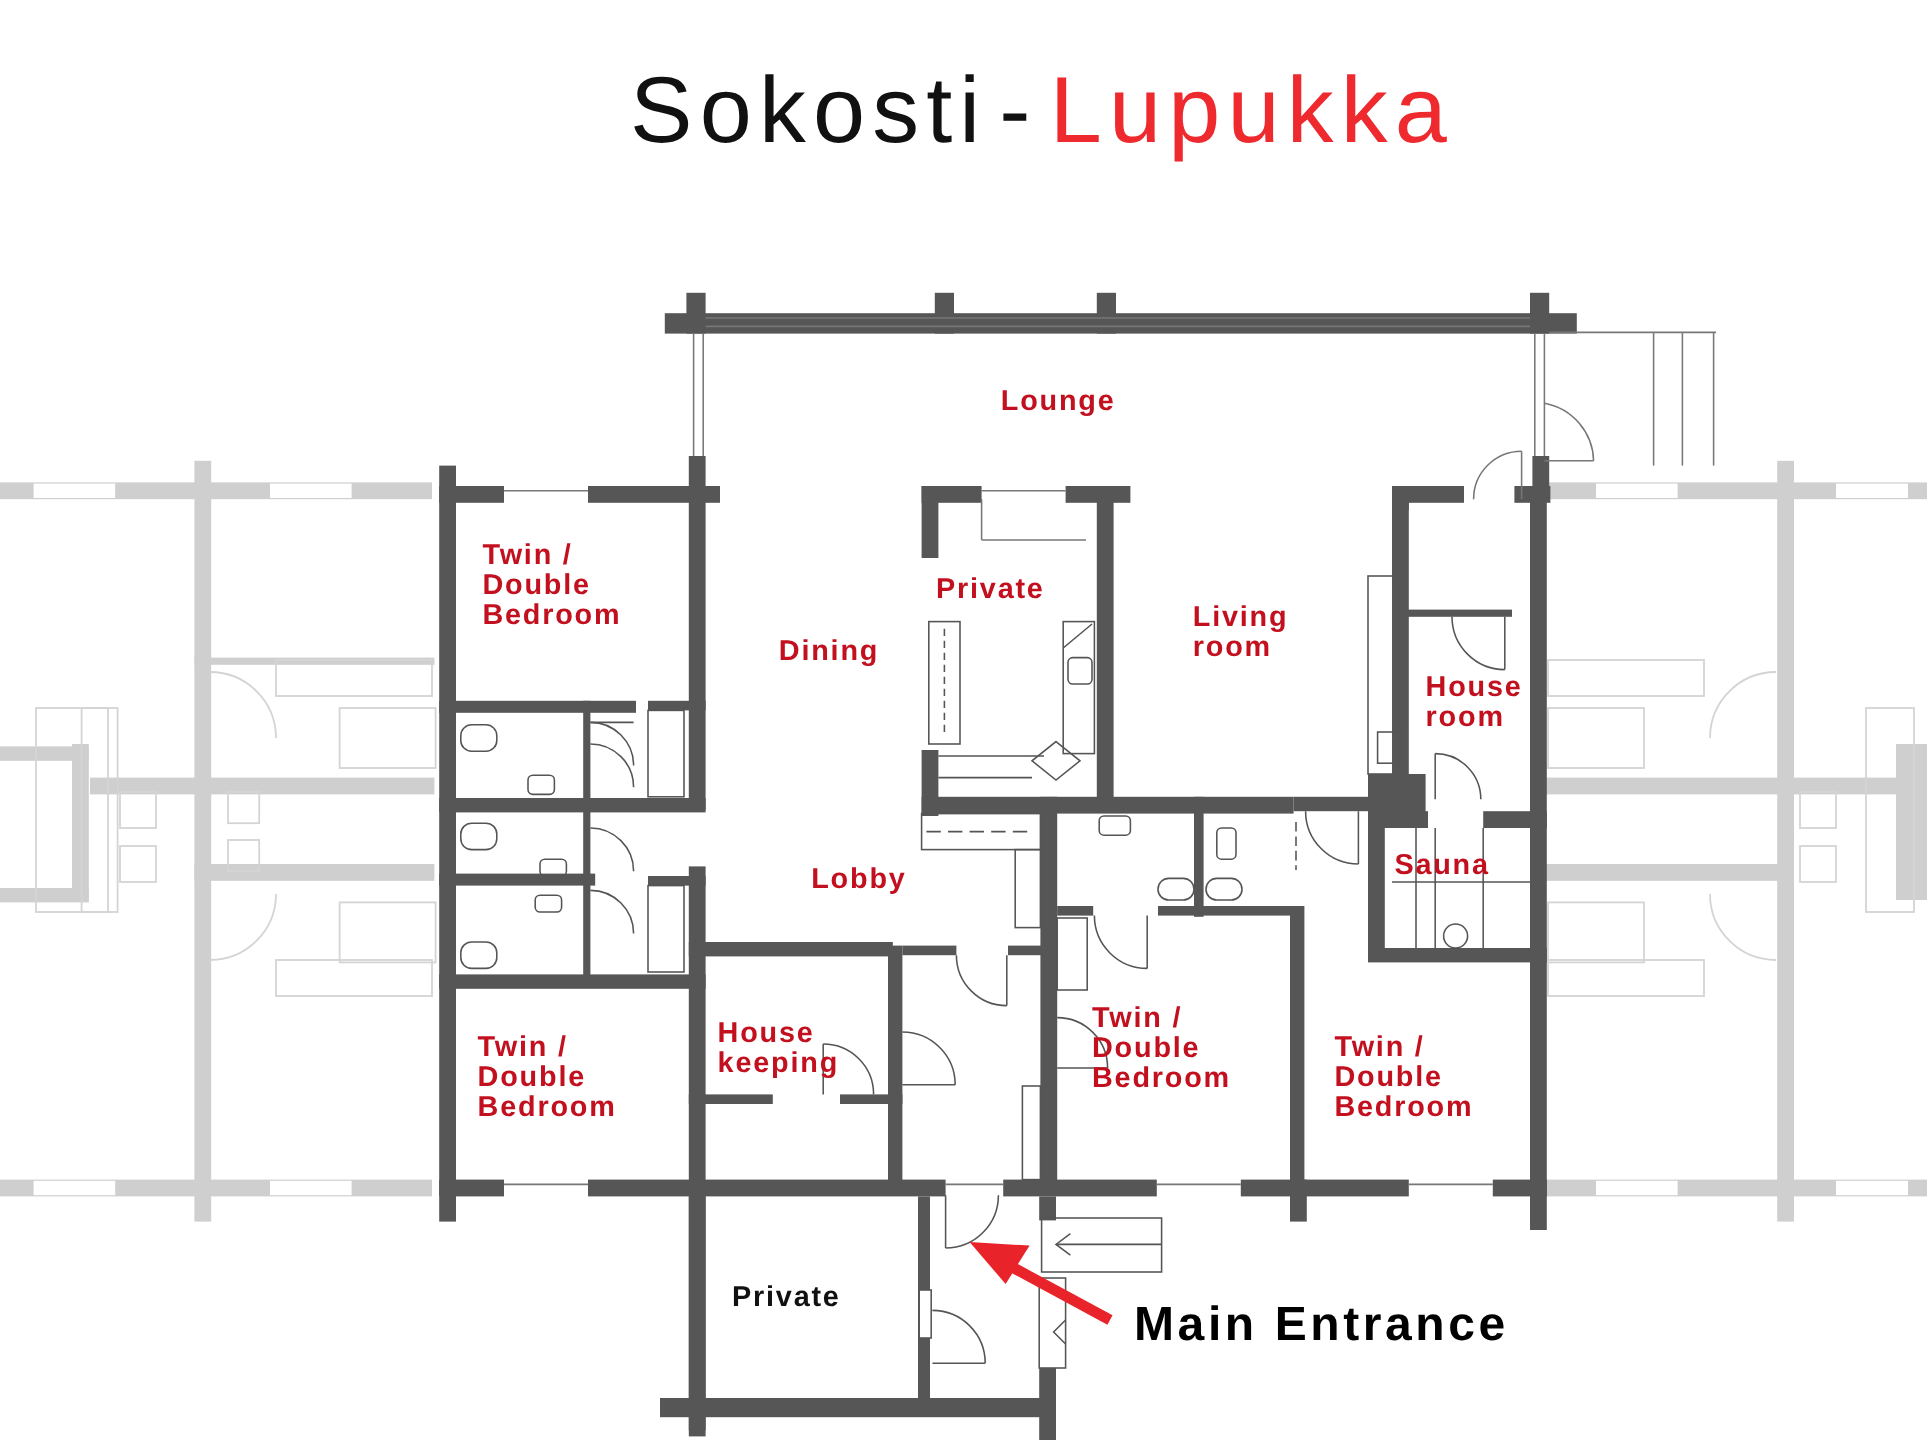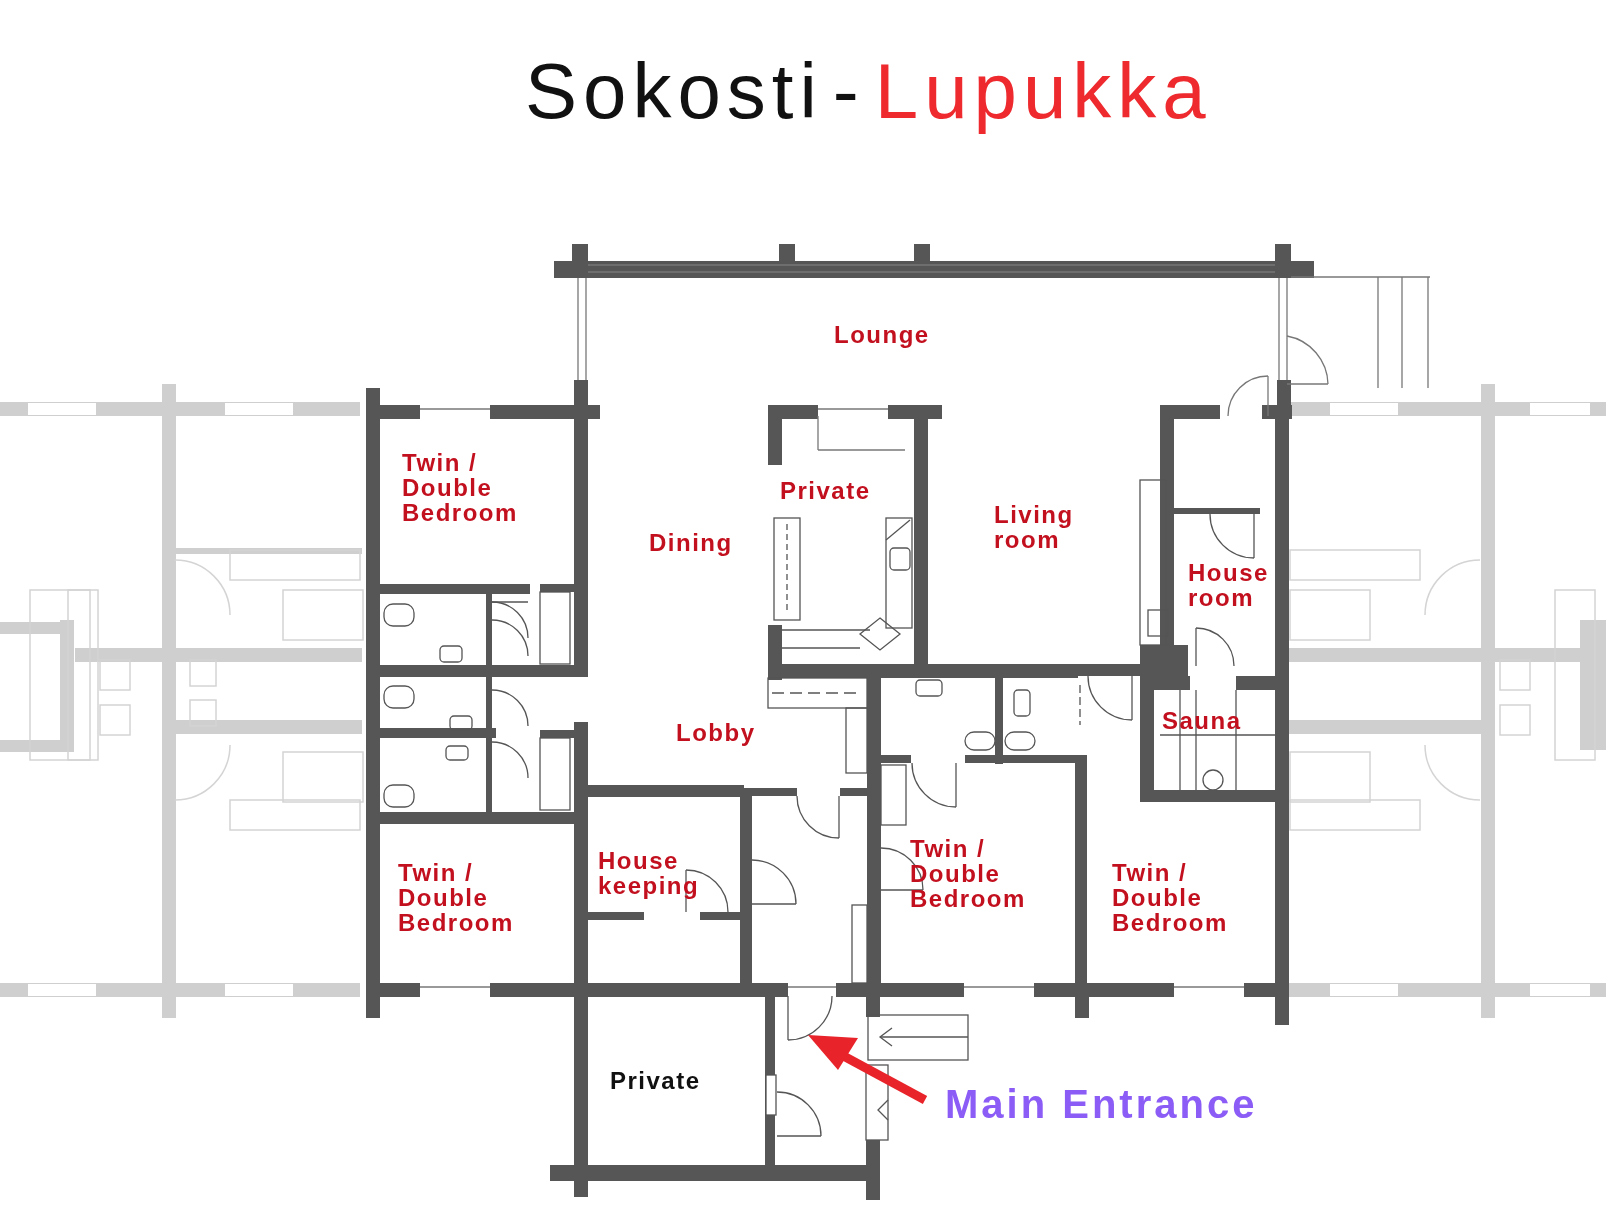--- a/index.html
+++ b/index.html
@@ -4,21 +4,21 @@
 <style>
   html,body{margin:0;padding:0;background:#ffffff;}
   body{width:1606px;height:1205px;position:relative;overflow:hidden;font-family:"Liberation Sans","DejaVu Sans",sans-serif;}
   #plan{position:absolute;left:0;top:0;width:1606px;height:1205px;}
   .title{position:absolute;top:52px;left:525px;font-size:78px;font-weight:normal;letter-spacing:6px;white-space:nowrap;line-height:1;}
   .title .t1{color:#111111;}
   .title .t2{color:#111111;margin:0 10px;}
   .title .t3{color:#ee2a2e;}
   .lbl{position:absolute;font-weight:bold;color:#c3101f;font-size:24px;line-height:25px;letter-spacing:1.5px;white-space:pre;}
   .lbl.black{color:#111111;}
-  .lbl.big{font-size:40px;line-height:40px;letter-spacing:3px;color:#8b5cf6;}
+  .lbl.big{font-size:40px;line-height:40px;letter-spacing:3px;color:#000000;}
 </style>
 </head>
 <body>
 
 <svg id="plan" viewBox="0 0 1606 1205" xmlns="http://www.w3.org/2000/svg">
 
   <g fill="#cfcfcf" stroke="none">
     <rect x="0" y="402" width="360" height="14"></rect>
     <rect x="0" y="983" width="360" height="14"></rect>
     <rect x="162" y="384" width="14" height="634"></rect>

